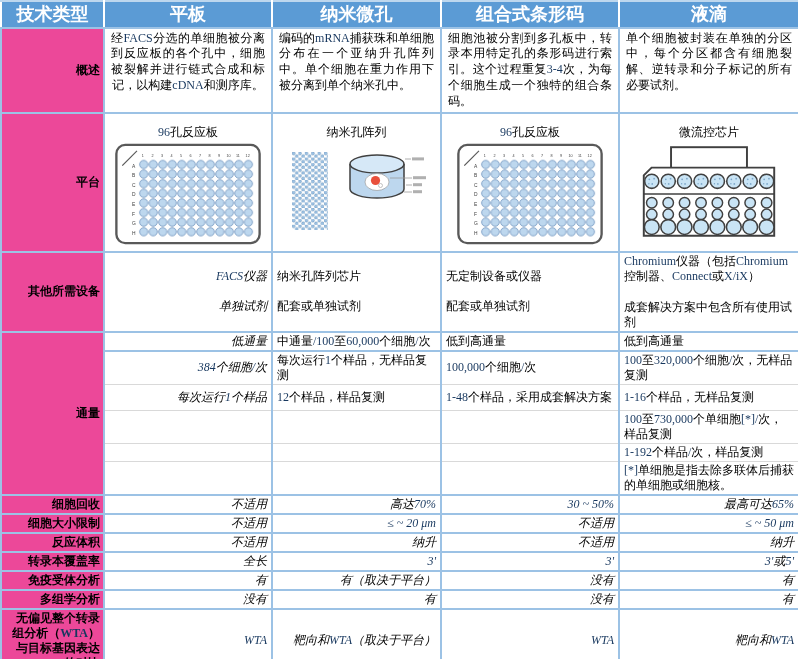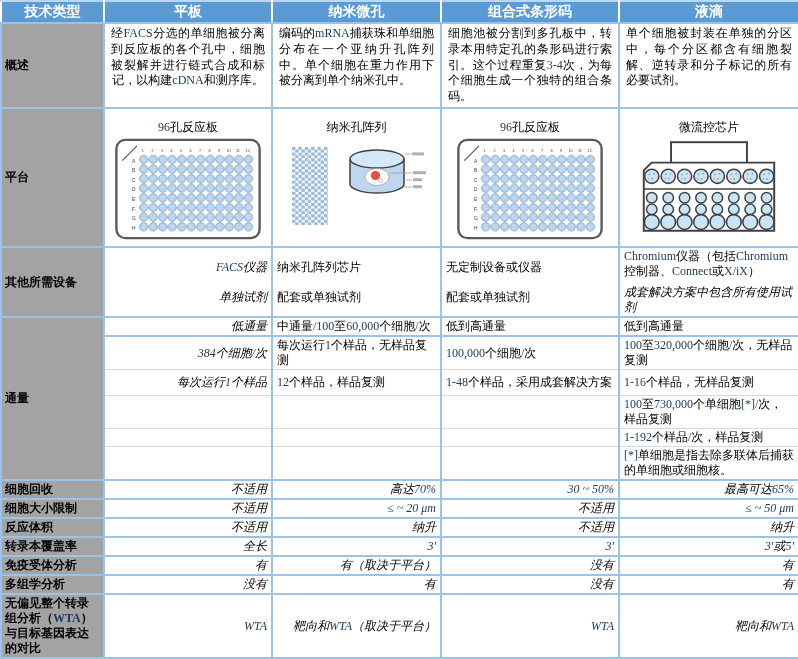--- a/index.html
+++ b/index.html
@@ -1,32 +1,32 @@
 <!DOCTYPE html>
 <html lang="zh"><head>
 <meta charset="utf-8">
 <style>
   html,body{margin:0;padding:0;background:#fff;}
   body{font-family:"Liberation Sans",sans-serif;color:#000;width:798px;}
   table{border-collapse:collapse;table-layout:fixed;width:798px;border:2px solid #9CC2E5;}
   th,td{border:2px solid #9CC2E5;padding:1px 4px;font-size:12px;line-height:1.25;vertical-align:middle;overflow:hidden;}
-  thead th{background:#5B9BD5;color:#fff;font-size:14px;font-weight:bold;text-align:center;
+  thead th{background:#5B9BD5;color:#fff;font-size:18px;font-weight:bold;text-align:center;
            border-left:2px solid #fff;border-right:2px solid #fff;border-top:2px solid #BDD7EE;border-bottom:2px solid #9CC2E5;height:18px;}
-  tbody th{background:#a3a3a3;font-weight:bold;text-align:left;padding:1px 3px;}
+  tbody th{background:#ec4899;font-weight:bold;text-align:right;padding:1px 3px;}
   td{background:#fff;}
   .c{text-align:right;font-style:italic;}
   .l{text-align:left;}
   .ov{text-align:justify;vertical-align:top;padding:2px 6px;line-height:1.32;}
   .ov.cl{text-align-last:center;}
   .plat{vertical-align:top;text-align:center;padding-top:10px;}
   .plat .cap{display:block;margin:1px 0 0 0;}
   .icon-wrap{display:block;margin-top:2px;}
   .eq p{margin:0;}
   .eq p + p{margin-top:15px;}
-  .eq.tight p + p{margin-top:6px;font-style:italic;}
+  .eq.tight p + p{margin-top:16px;}
   tr.sub > td{border-top:1px solid #D9D9D9;border-bottom:1px solid #D9D9D9;}
   .h81{height:77px;} .h129{height:125px;} .h61{height:57px;}
   .h18{height:16px;} .h30{height:28px;border-radius:10px;} .h28{height:26px;} .h34{height:32px;} .h33{height:31px;}
   .h21{height:17px;} .h57{height:53px;} .h20{height:16px;}
   .lat{font-family:"Liberation Serif",serif;color:#17375E;}
   svg text{font-family:"Liberation Sans",sans-serif;}
   .sprite{position:absolute;width:0;height:0;overflow:hidden;}
 </style>
 </head>
 <body>

